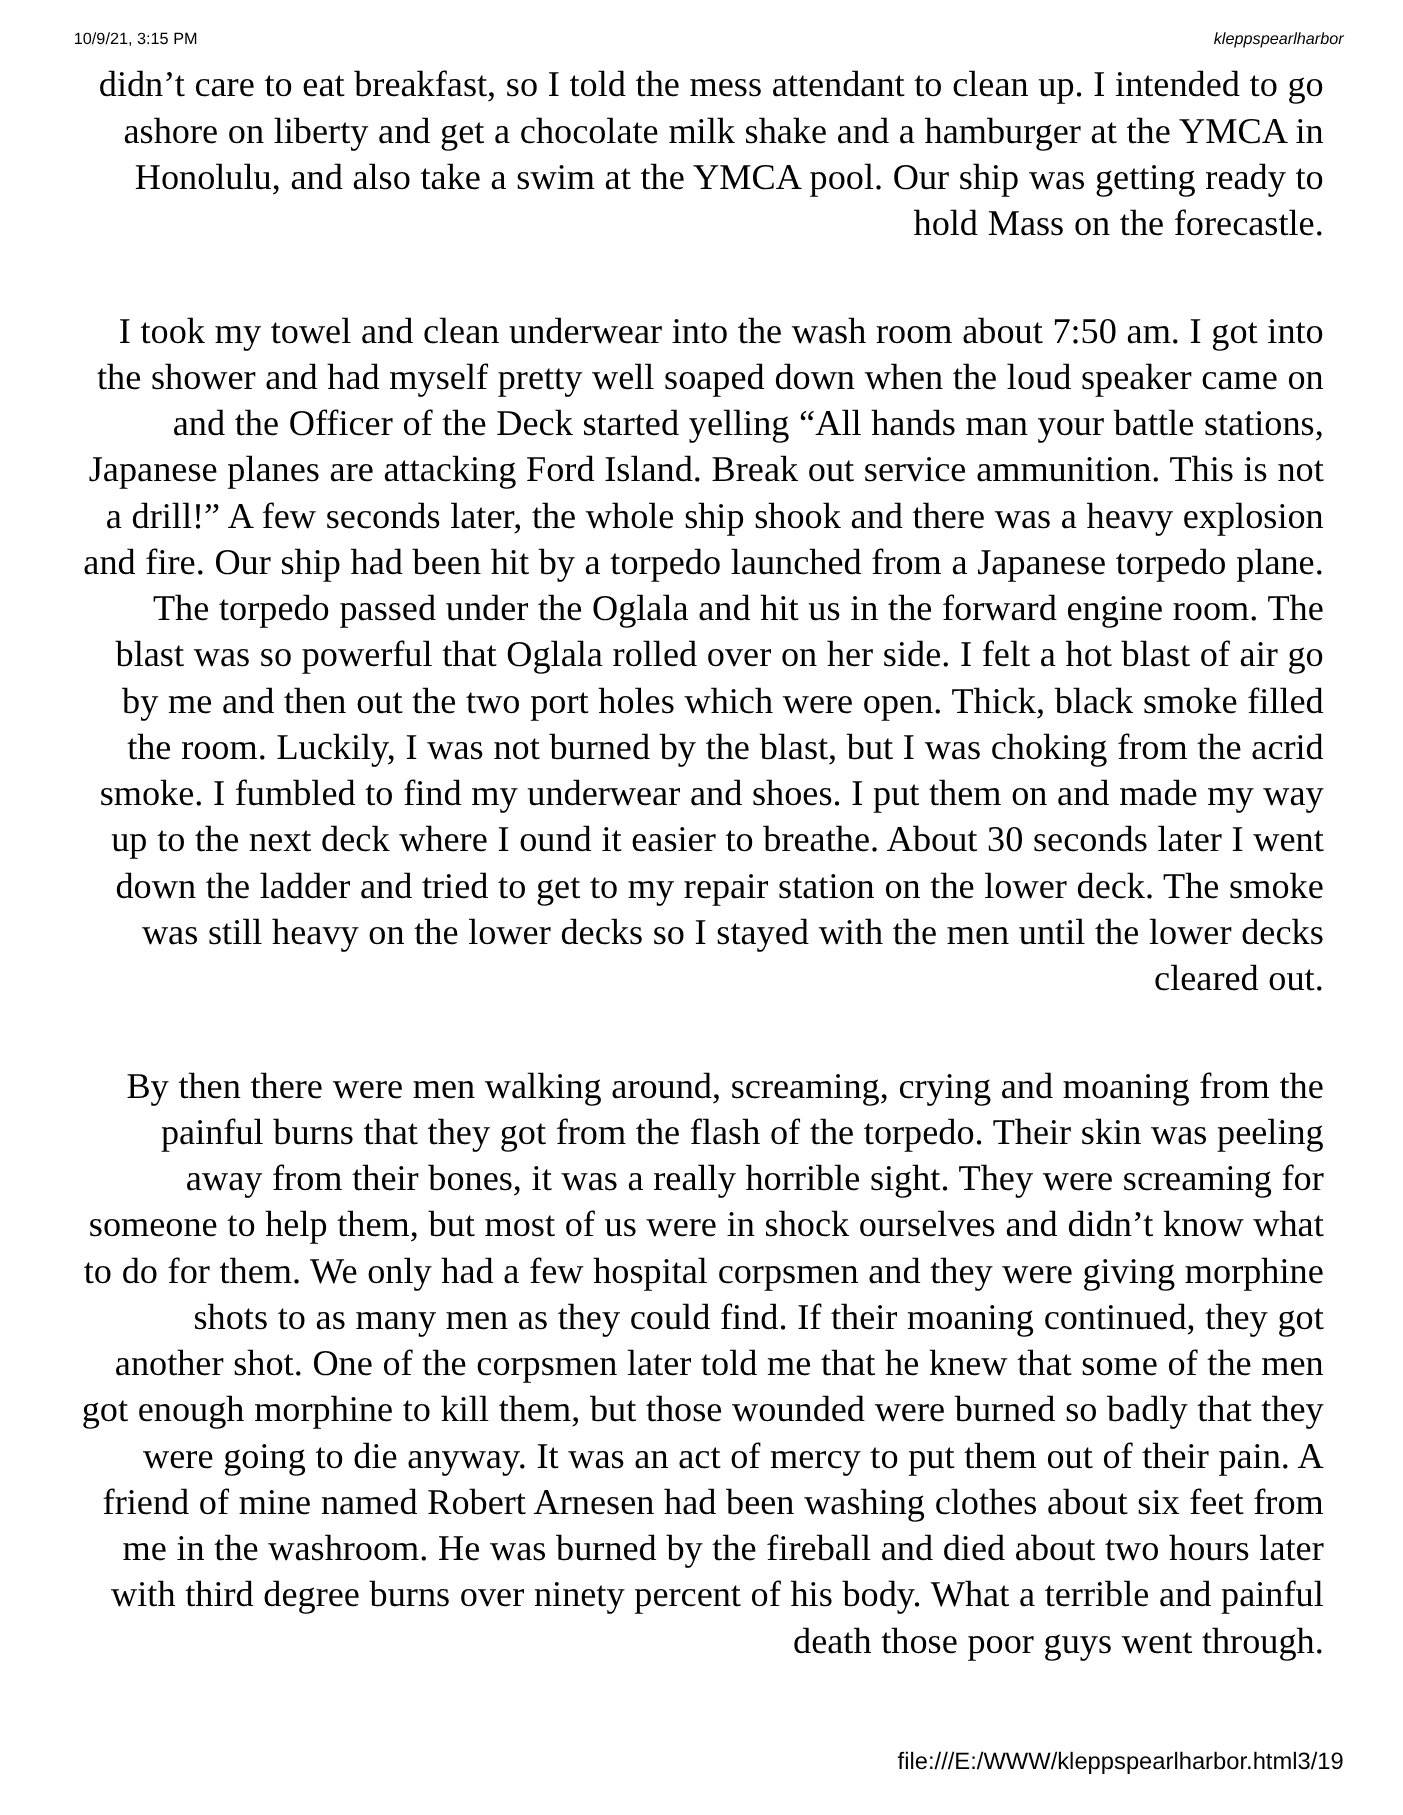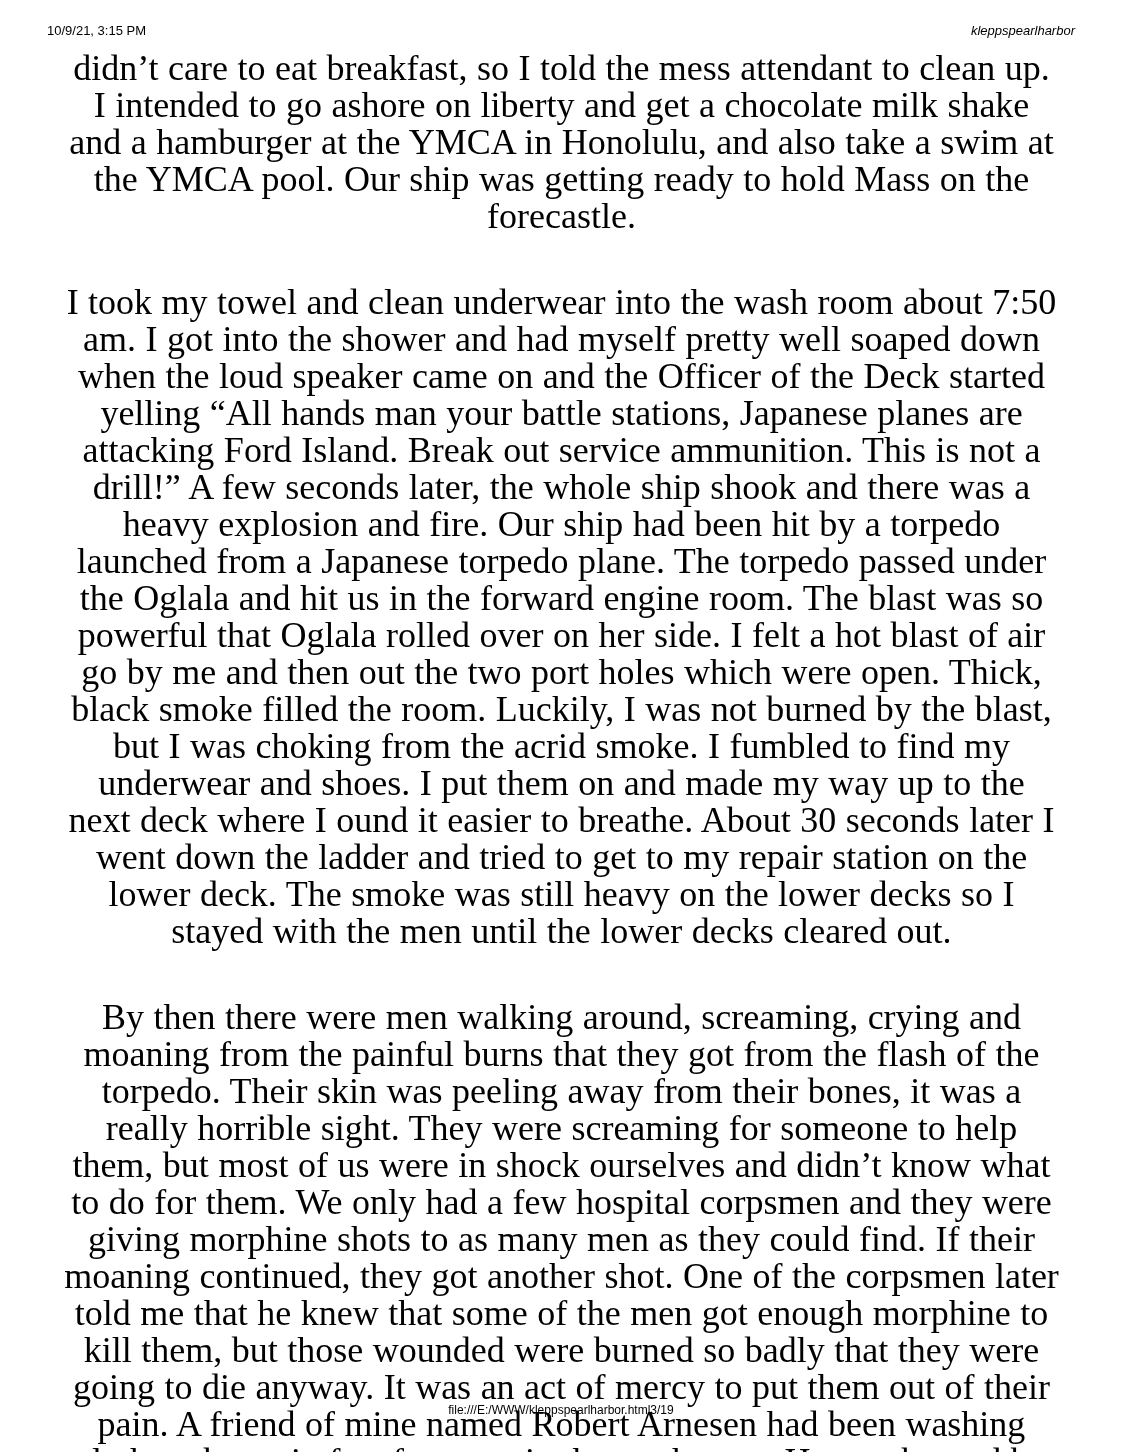--- a/index.html
+++ b/index.html
@@ -22,58 +22,58 @@
     left: 47px;
     right: 47px;
     height: 18px;
     font-family: "Liberation Sans", "DejaVu Sans", sans-serif;
     font-size: 13px;
     line-height: 18px;
     color: #000000;
   }
   .print-header .datetime {
     position: absolute;
-    left: 0;
+    left: 12px;
     top: 0;
     white-space: nowrap;
   }
   .print-header .doc-title {
     position: absolute;
     left: 0;
     right: 0;
     top: 0;
     text-align: right;
     white-space: nowrap;
     font-style: italic;
   }
   .document-body {
     position: absolute;
     top: 50px;
     left: 64px;
     width: 995px;
   }
   .document-body p {
     margin: 49px 0 0 0;
-    font-size: 36px;
+    font-size: 29px;
     line-height: 37px;
-    text-align: center;
+    text-align: right;
     word-spacing: 0.5px;
   }
   .document-body p:first-child {
     margin-top: 0;
   }
   .print-footer {
     position: absolute;
     top: 1401px;
     left: 47px;
     right: 47px;
     display: flex;
-    justify-content: center;
+    justify-content: flex-end;
     font-family: "Liberation Sans", "DejaVu Sans", sans-serif;
-    font-size: 12px;
+    font-size: 19px;
     line-height: 18px;
     color: #000000;
   }
 </style>
 </head>
 <body>
 
 <div class="page">
 
   <div class="print-header">

